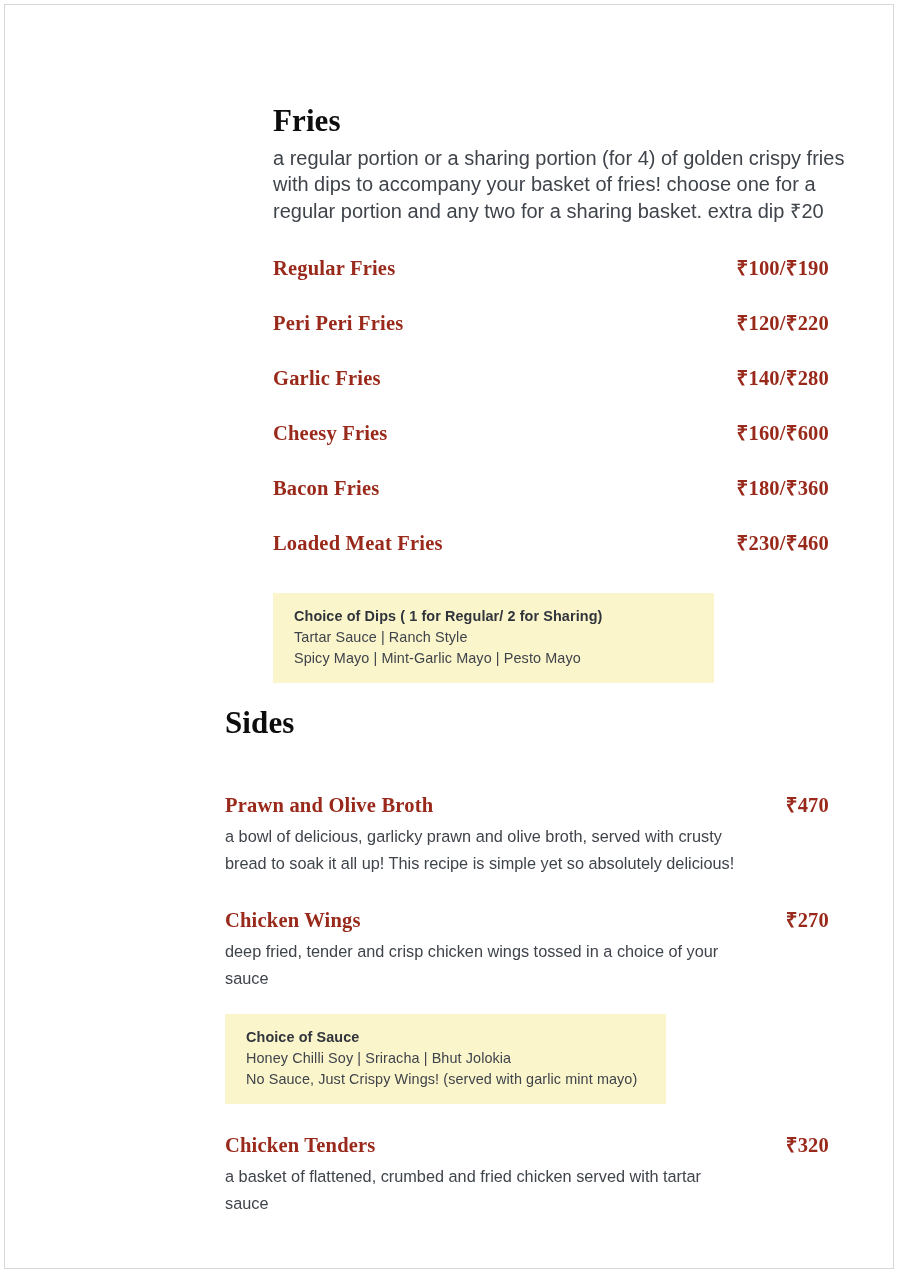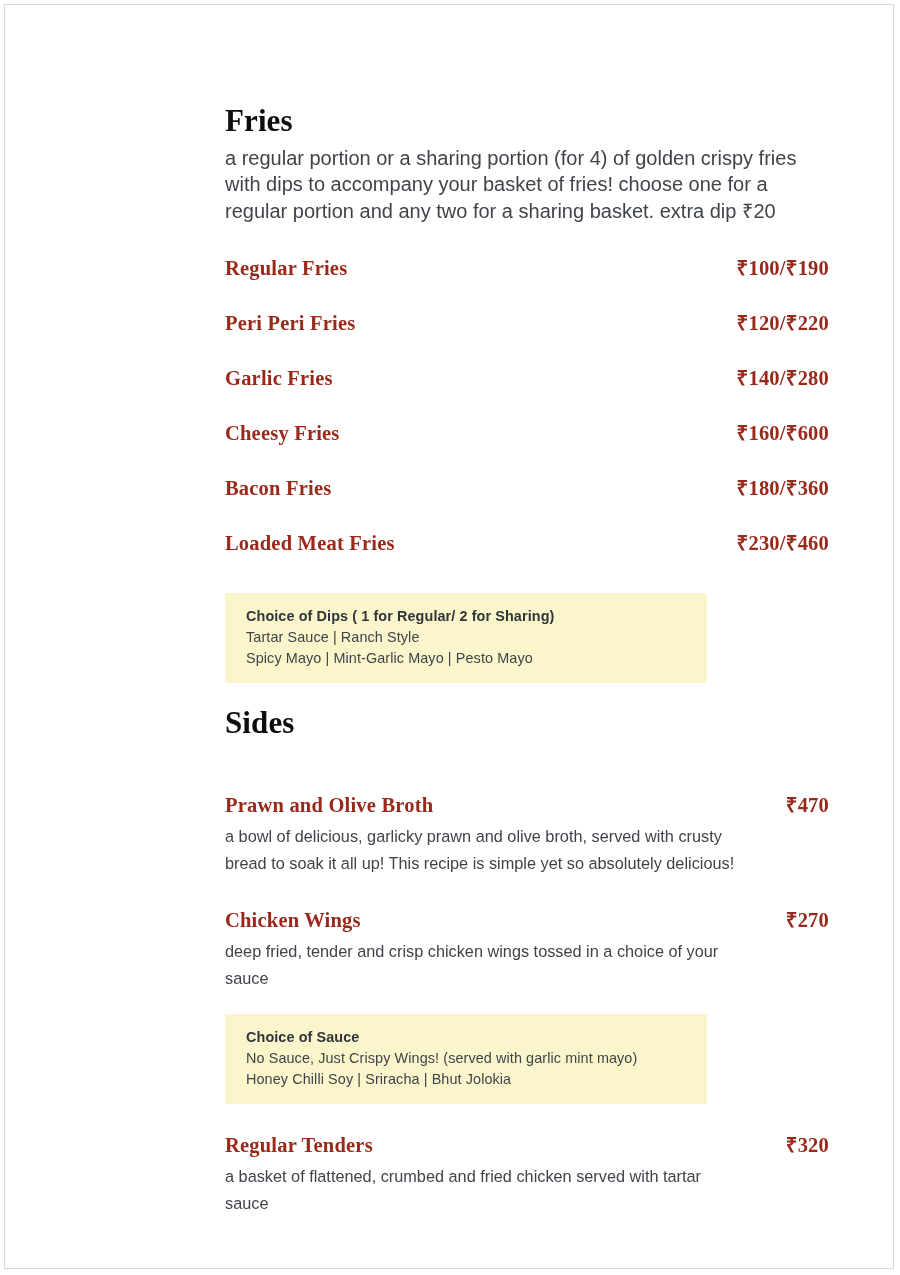--- a/index.html
+++ b/index.html
@@ -76,21 +76,21 @@
     font-size: 20.5px;
     color: #99291a;
     letter-spacing: 0.2px;
     white-space: nowrap;
     text-align: right;
   }
 
   
   .callout {
     background: #fbf5cc;
-    width: 482px;
+    width: 441px;
     box-sizing: border-box;
     padding: 13px 0 14px 21px;
   }
   .callout-title {
     font-size: 14.4px;
     font-weight: bold;
     color: #31353b;
     line-height: 21px;
     letter-spacing: 0.1px;
   }
@@ -115,21 +115,21 @@
     margin-top: 5px;
     width: 510px;
   }
 </style>
 </head>
 <body>
 
 <div class="page">
   <div class="content">
 
-    <div style="padding-top:100px;">
+    <div style="padding-top:100px;margin-left:48px;">
       <h2 class="section-title">Fries</h2>
       <p class="section-desc">a regular portion or a sharing portion (for 4) of golden crispy fries with dips to accompany your basket of fries! choose one for a regular portion and any two for a sharing basket. extra dip ₹20</p>
 
       <div class="price-list">
         <div class="price-row">
           <span class="item-name">Regular Fries</span>
           <span class="item-price">₹100/₹190</span>
         </div>
         <div class="price-row">
           <span class="item-name">Peri Peri Fries</span>
@@ -173,28 +173,28 @@
 
       <div class="side-item" style="margin-top:29px;">
         <div class="side-head">
           <span class="item-name">Chicken Wings</span>
           <span class="item-price">₹270</span>
         </div>
         <div class="side-desc">deep fried, tender and crisp chicken wings tossed in a choice of your sauce</div>
 
         <div class="callout" style="margin-top:22px;">
           <div class="callout-title">Choice of Sauce</div>
+          <div class="callout-line">Honey Chilli Soy | Sriracha | Bhut Jolokia</div>
           <div class="callout-line">No Sauce, Just Crispy Wings! (served with garlic mint mayo)</div>
-          <div class="callout-line">Honey Chilli Soy | Sriracha | Bhut Jolokia</div>
         </div>
       </div>
 
       <div class="side-item" style="margin-top:26px;">
         <div class="side-head">
-          <span class="item-name">Regular Tenders</span>
+          <span class="item-name">Chicken Tenders</span>
           <span class="item-price">₹320</span>
         </div>
         <div class="side-desc">a basket of flattened, crumbed and fried chicken served with tartar sauce</div>
       </div>
     </div>
 
   </div>
 </div>
 
 </body></html>

